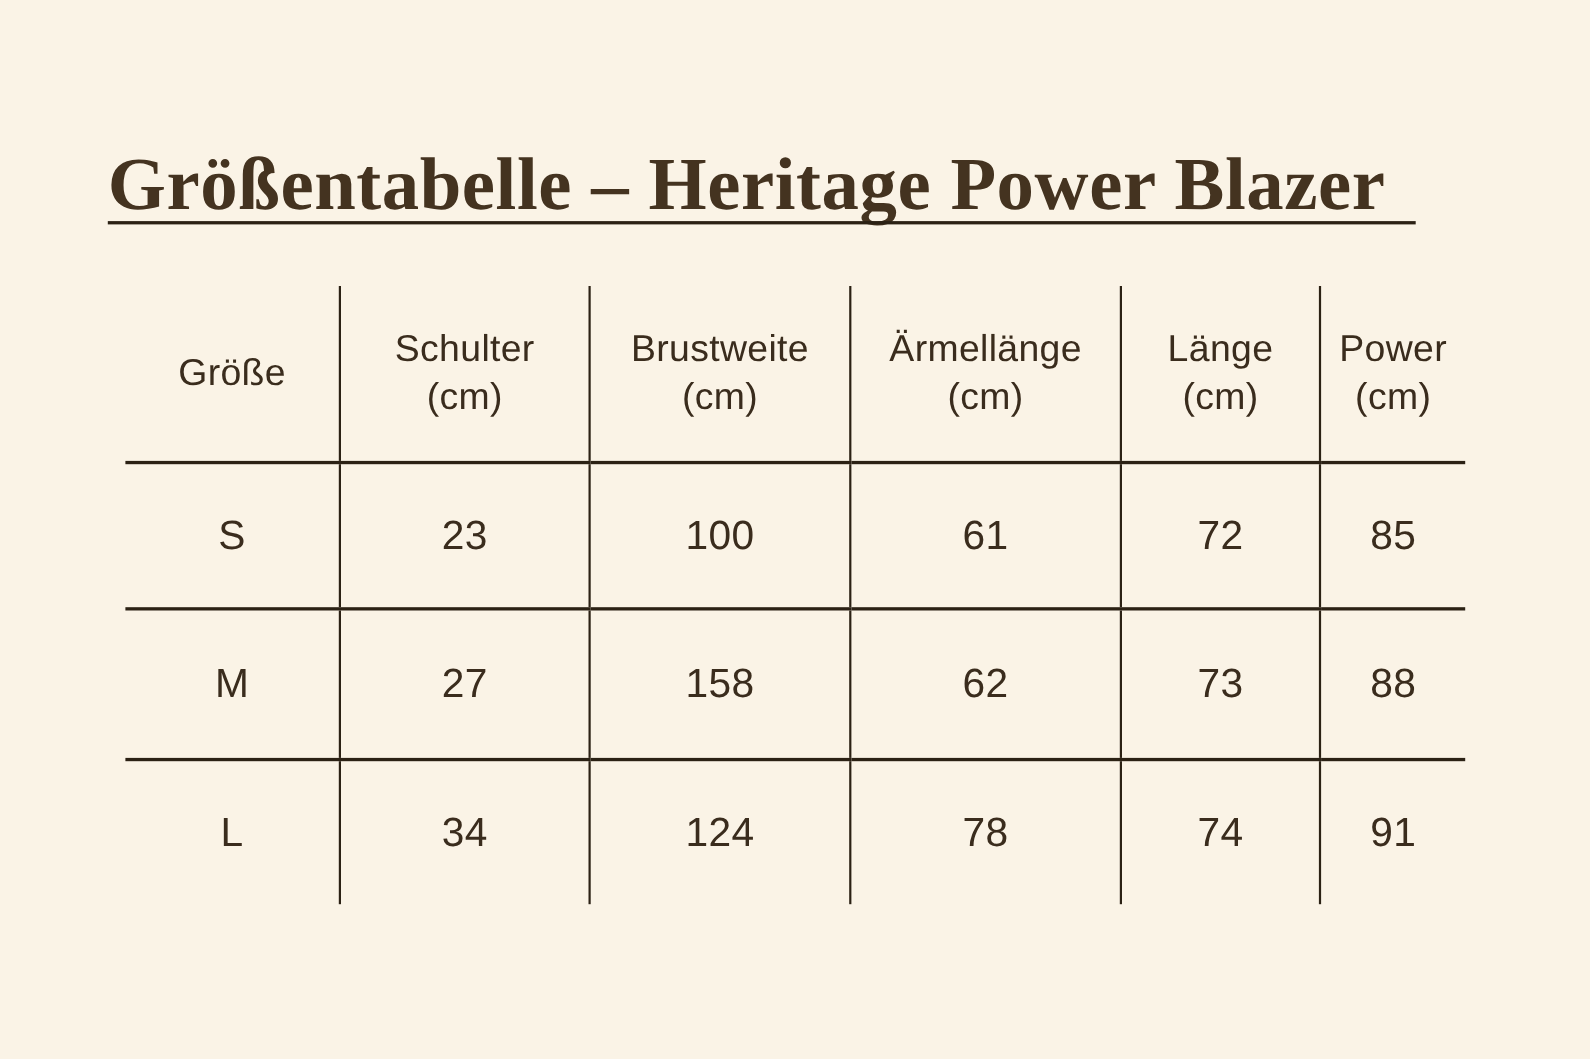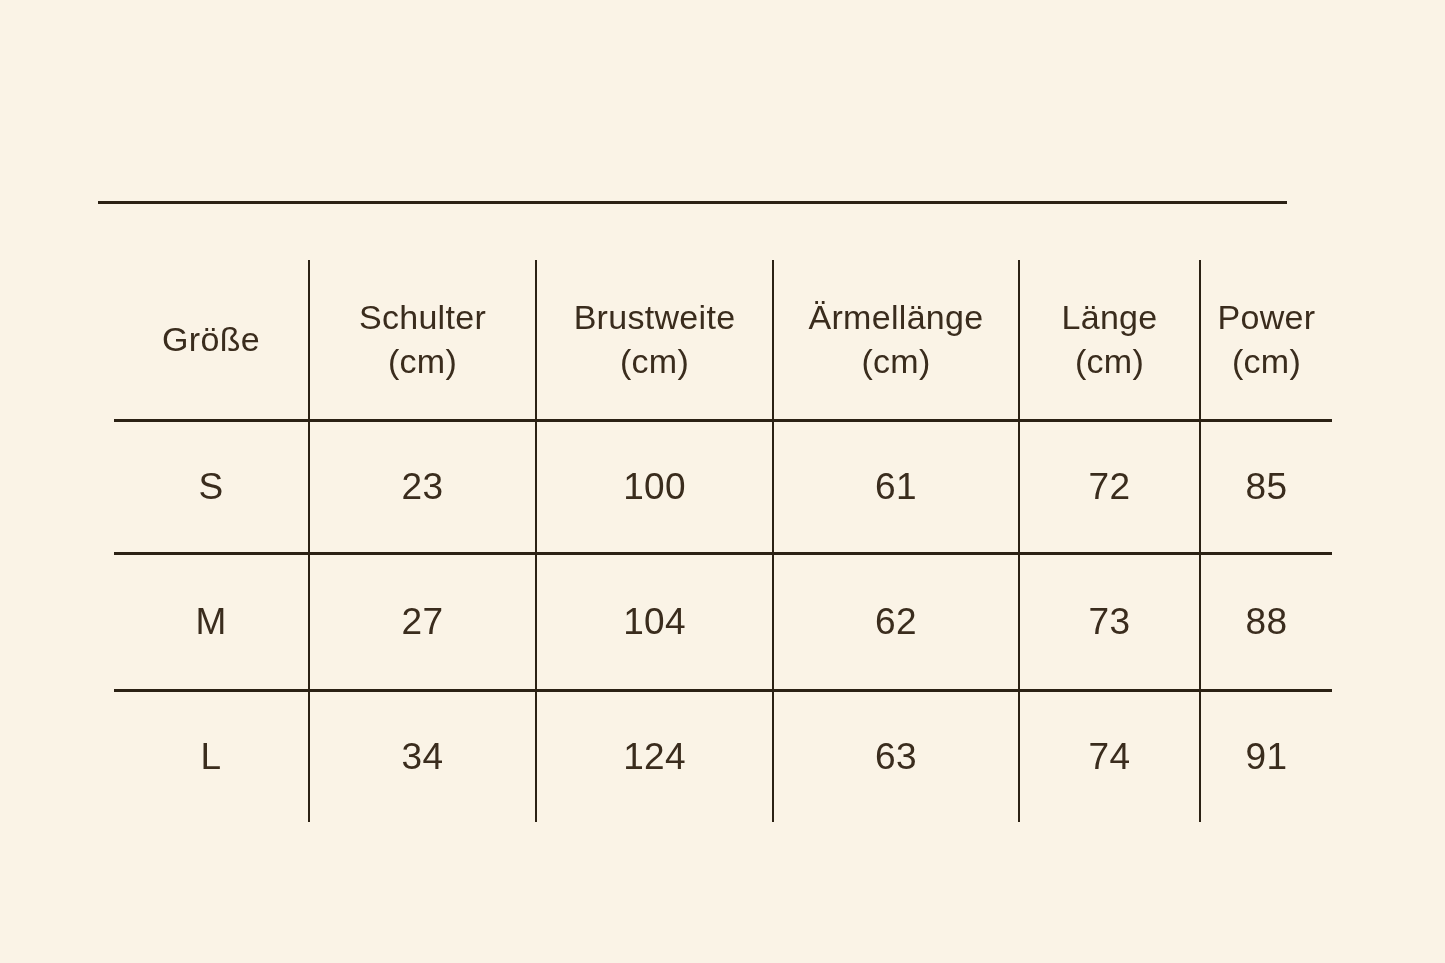--- a/index.html
+++ b/index.html
@@ -88,20 +88,21 @@
   .size-table td{
     font-size:37px;
     letter-spacing:0.3px;
   }
 </style>
 </head>
 <body>
 
 <div class="page">
 
+  <h1 class="page-title">Größentabelle – Heritage Power Blazer</h1>
 
   <div class="title-rule"></div>
 
   <table class="size-table">
     <colgroup>
       <col class="c0">
         <col class="c1">
         <col class="c2">
       <col class="c3">
         <col class="c4">
@@ -139,29 +140,29 @@
         <td>S</td>
         <td>23</td>
         <td>100</td>
         <td>61</td>
         <td>72</td>
         <td>85</td>
       </tr>
       <tr class="row-1">
         <td>M</td>
         <td>27</td>
-        <td>104</td>
+        <td>158</td>
         <td>62</td>
         <td>73</td>
         <td>88</td>
       </tr>
       <tr class="row-2">
         <td>L</td>
         <td>34</td>
         <td>124</td>
-        <td>63</td>
+        <td>78</td>
         <td>74</td>
         <td>91</td>
       </tr>
     </tbody>
   </table>
 
 </div>
 
 </body></html>

